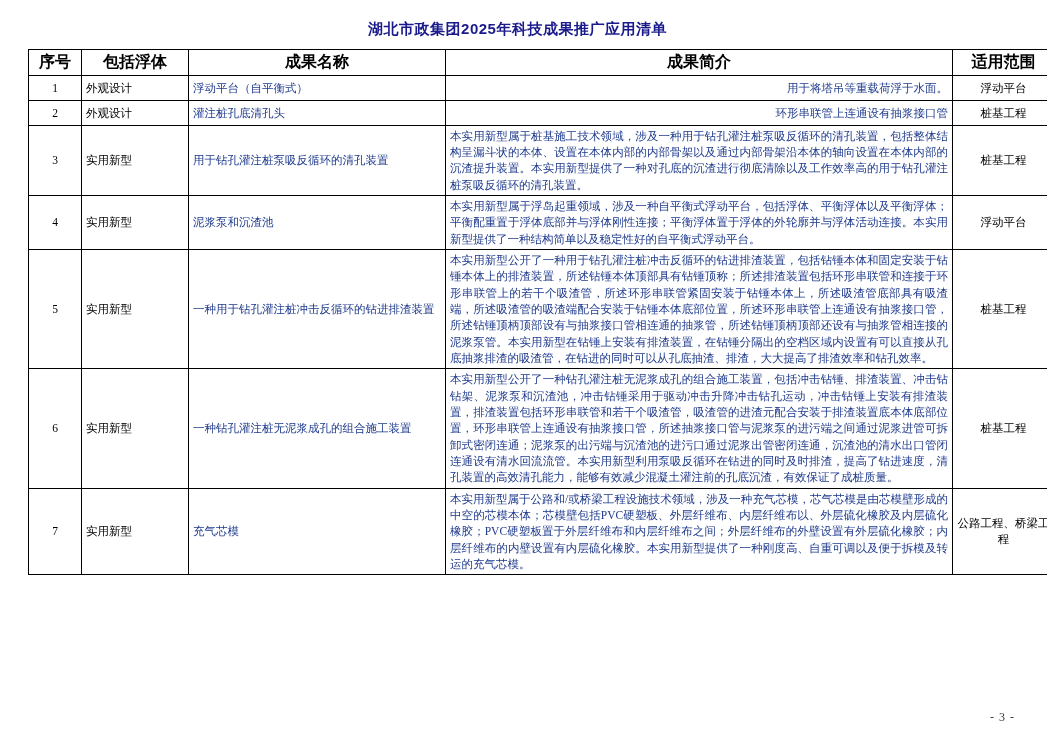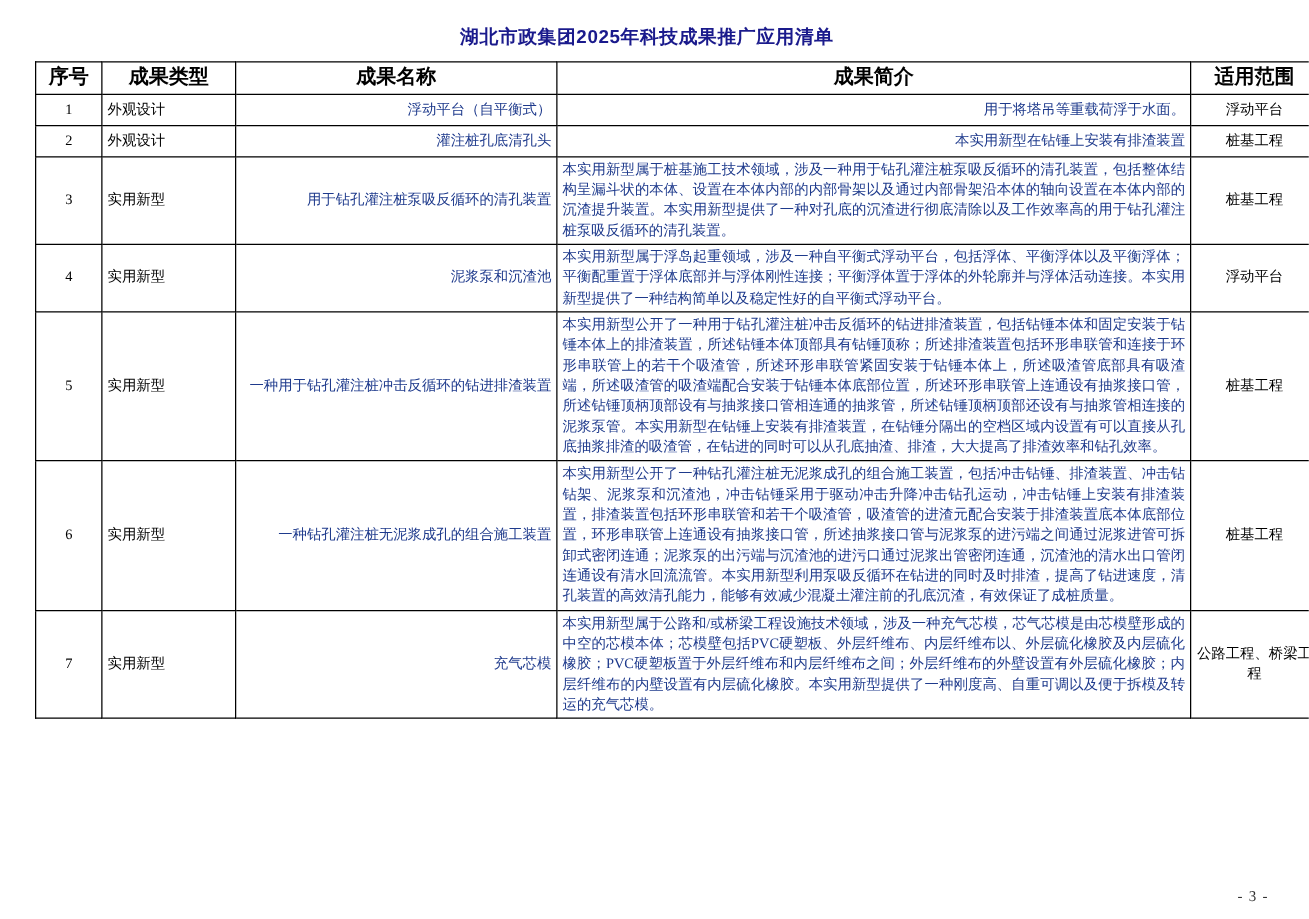--- a/index.html
+++ b/index.html
@@ -45,21 +45,21 @@
   }
   table.main thead th {
     text-align: center;
     font-weight: bold;
     font-size: 16px;
     height: 20px;
     padding: 1px 3px;
   }
   .col-no    { width: 46px;  text-align: center; }
   .col-type  { width: 100px; }
-  .col-name  { width: 250px; text-align: right; }
+  .col-name  { width: 250px; text-align: left; }
   .col-brief { width: 500px; text-align: justify; text-justify: inter-ideograph; }
   .col-scope { width: 95px;  text-align: center; }
   td.col-brief {
     padding: 4px 6px;
     color: #1e3a8c;
   }
   td.col-brief.plain {
     text-align: right;
     color: #1e3a8c;
   }
@@ -84,41 +84,41 @@
 <body>
 
 <div class="page">
 
   <div class="doc-title">湖北市政集团2025年科技成果推广应用清单</div>
 
   <table class="main">
     <thead>
       <tr>
         <th class="col-no">序号</th>
-        <th class="col-type">成果类型</th>
+        <th class="col-type">包括浮体</th>
         <th class="col-name">成果名称</th>
         <th class="col-brief" style="text-align:center;">成果简介</th>
         <th class="col-scope">适用范围</th>
       </tr>
     </thead>
     <tbody>
 
       <tr class="row-short">
         <td class="col-no">1</td>
         <td class="col-type">外观设计</td>
         <td class="col-name">浮动平台（自平衡式）</td>
         <td class="col-brief plain">用于将塔吊等重载荷浮于水面。</td>
         <td class="col-scope">浮动平台</td>
       </tr>
 
       <tr class="row-short">
         <td class="col-no">2</td>
         <td class="col-type">外观设计</td>
         <td class="col-name">灌注桩孔底清孔头</td>
-        <td class="col-brief plain">本实用新型在钻锤上安装有排渣装置</td>
+        <td class="col-brief plain">环形串联管上连通设有抽浆接口管</td>
         <td class="col-scope">桩基工程</td>
       </tr>
 
       <tr>
         <td class="col-no">3</td>
         <td class="col-type">实用新型</td>
         <td class="col-name">用于钻孔灌注桩泵吸反循环的清孔装置</td>
         <td class="col-brief">本实用新型属于桩基施工技术领域，涉及一种用于钻孔灌注桩泵吸反循环的清孔装置，包括整体结构呈漏斗状的本体、设置在本体内部的内部骨架以及通过内部骨架沿本体的轴向设置在本体内部的沉渣提升装置。本实用新型提供了一种对孔底的沉渣进行彻底清除以及工作效率高的用于钻孔灌注桩泵吸反循环的清孔装置。</td>
         <td class="col-scope">桩基工程</td>
       </tr>

